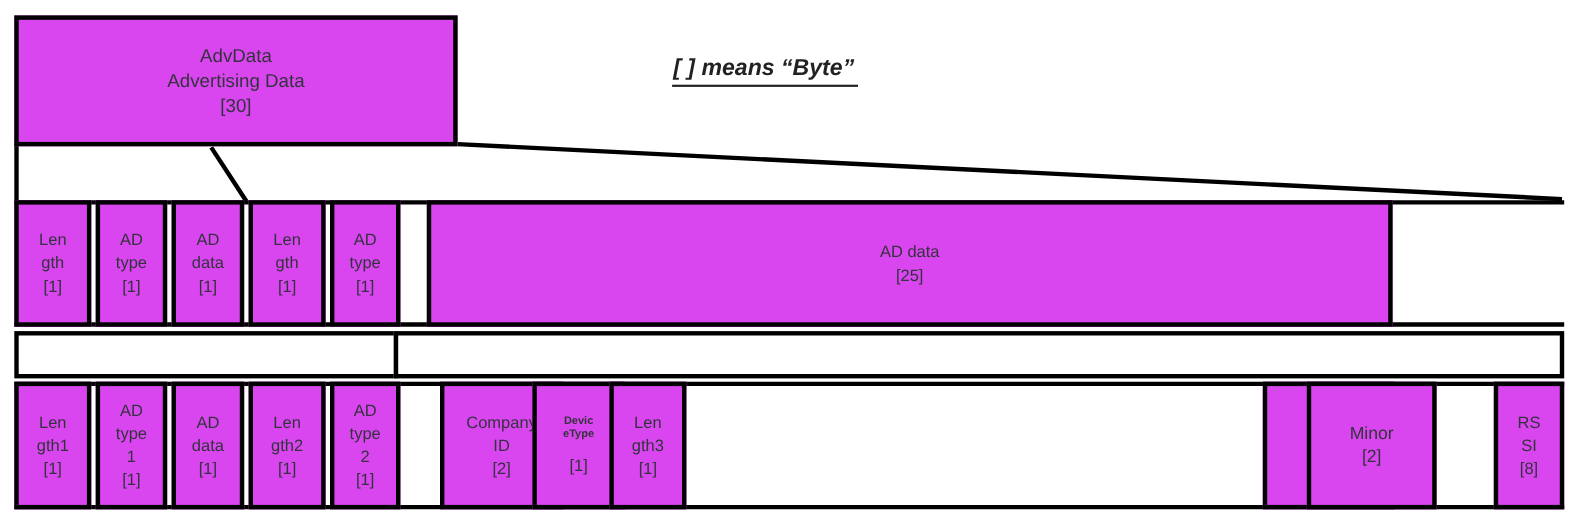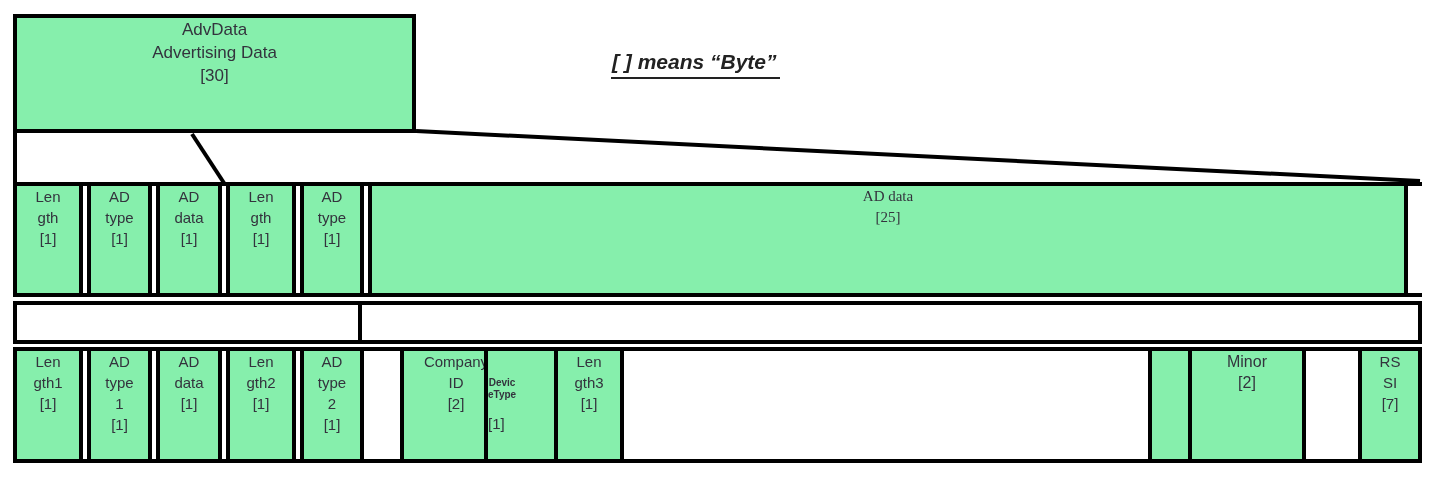--- a/index.html
+++ b/index.html
@@ -17,22 +17,22 @@
   }
   #connectors{
     position:absolute;left:0;top:0;width:1439px;height:481px;
     z-index:0;pointer-events:none;
   }
   #connectors line{stroke:var(--line);stroke-width:4;}
   .box{
     position:absolute;
     box-sizing:border-box;
     border:4px solid var(--line);
-    background:#86efac;
-    display:flex;align-items:flex-start;justify-content:center;
+    background:#d946ef;
+    display:flex;align-items:center;justify-content:center;
     z-index:1;
   }
   .cell-text{
     white-space:pre-line;
     text-align:center;
     color:var(--text);
     font-size:15px;
     line-height:21px;
   }
   #adv-box .cell-text{font-size:17px;line-height:23px;}
@@ -100,21 +100,21 @@
   <div class="box r1" style="left:226px;width:70px;">
       <div class="cell-text">Len
 gth
 [1]</div>
     </div>
   <div class="box r1" style="left:300px;width:64px;">
       <div class="cell-text">AD
 type
 [1]</div>
     </div>
-  <div class="box r1" style="left:368px;width:1040px;font-family:Liberation Serif, serif;">
+  <div class="box r1" style="left:388px;width:878px;">
       <div class="cell-text">AD data
 [25]</div>
     </div>
 
   <div class="strip" style="left:13px;top:301px;width:349px;height:43px;"></div>
   <div class="strip" style="left:358px;top:301px;width:1064px;height:43px;"></div>
 
   <div class="box r2" style="left:13px;width:70px;">
       <div class="cell-text">Len
 gth1
@@ -161,17 +161,17 @@
       <div class="cell-text" style="font-size:16px;">Major
 [2]</div>
     </div>
   <div class="box r2" style="left:1188px;width:118px;">
       <div class="cell-text" style="font-size:16px;">Minor
 [2]</div>
     </div>
   <div class="box r2" style="left:1358px;width:64px;">
       <div class="cell-text">RS
 SI
-[7]</div>
+[8]</div>
     </div>
 
 
 </div>
 
 </body></html>

